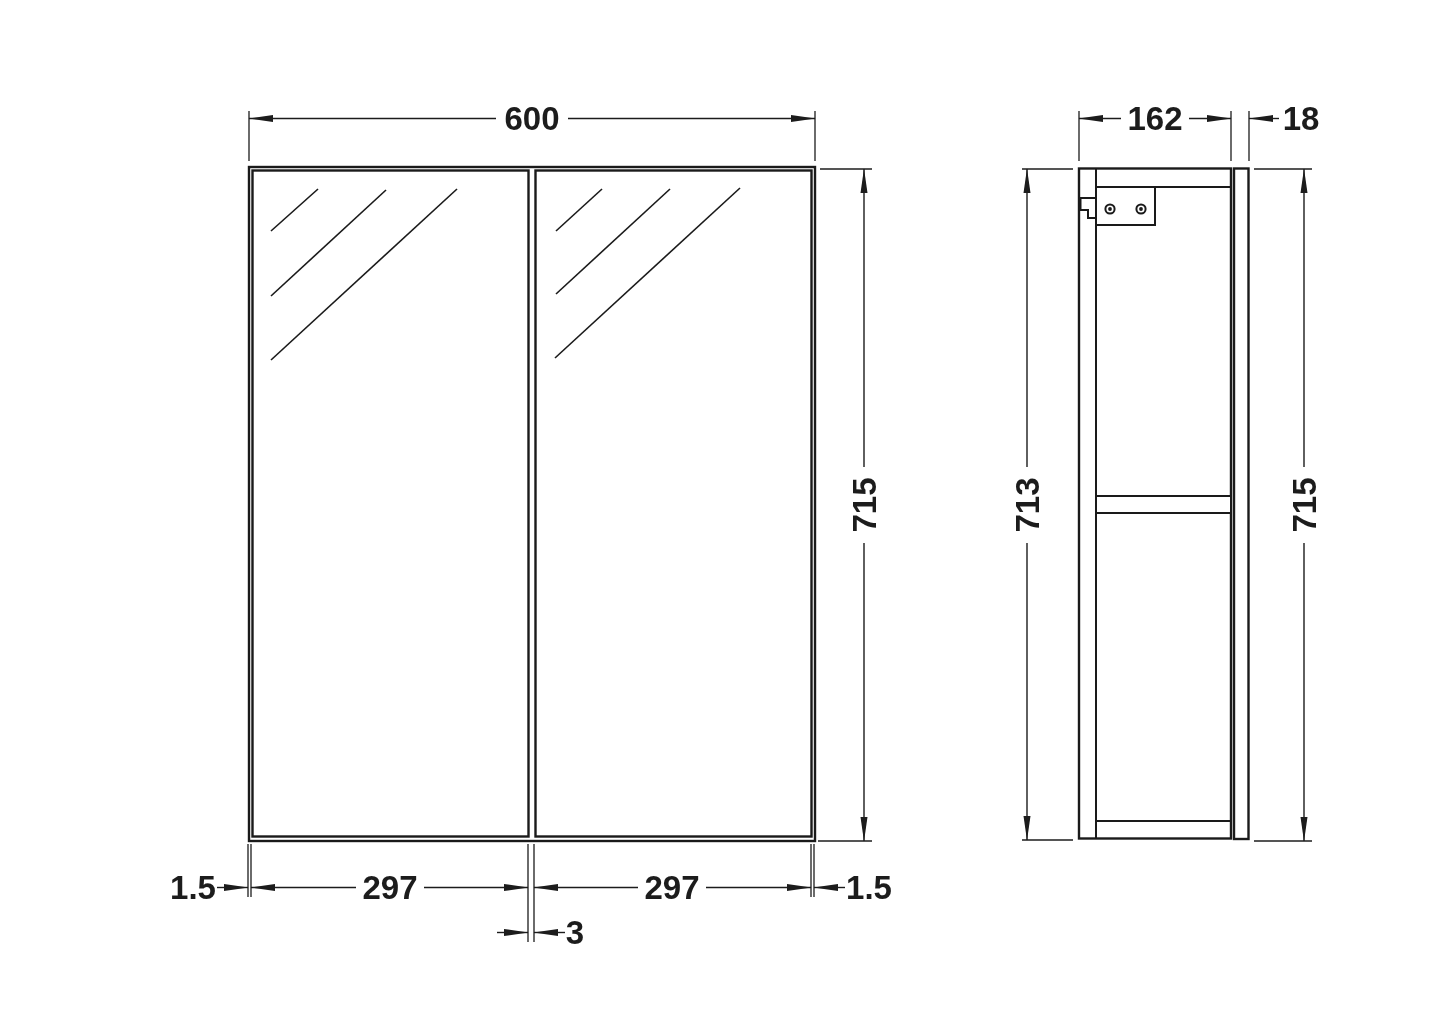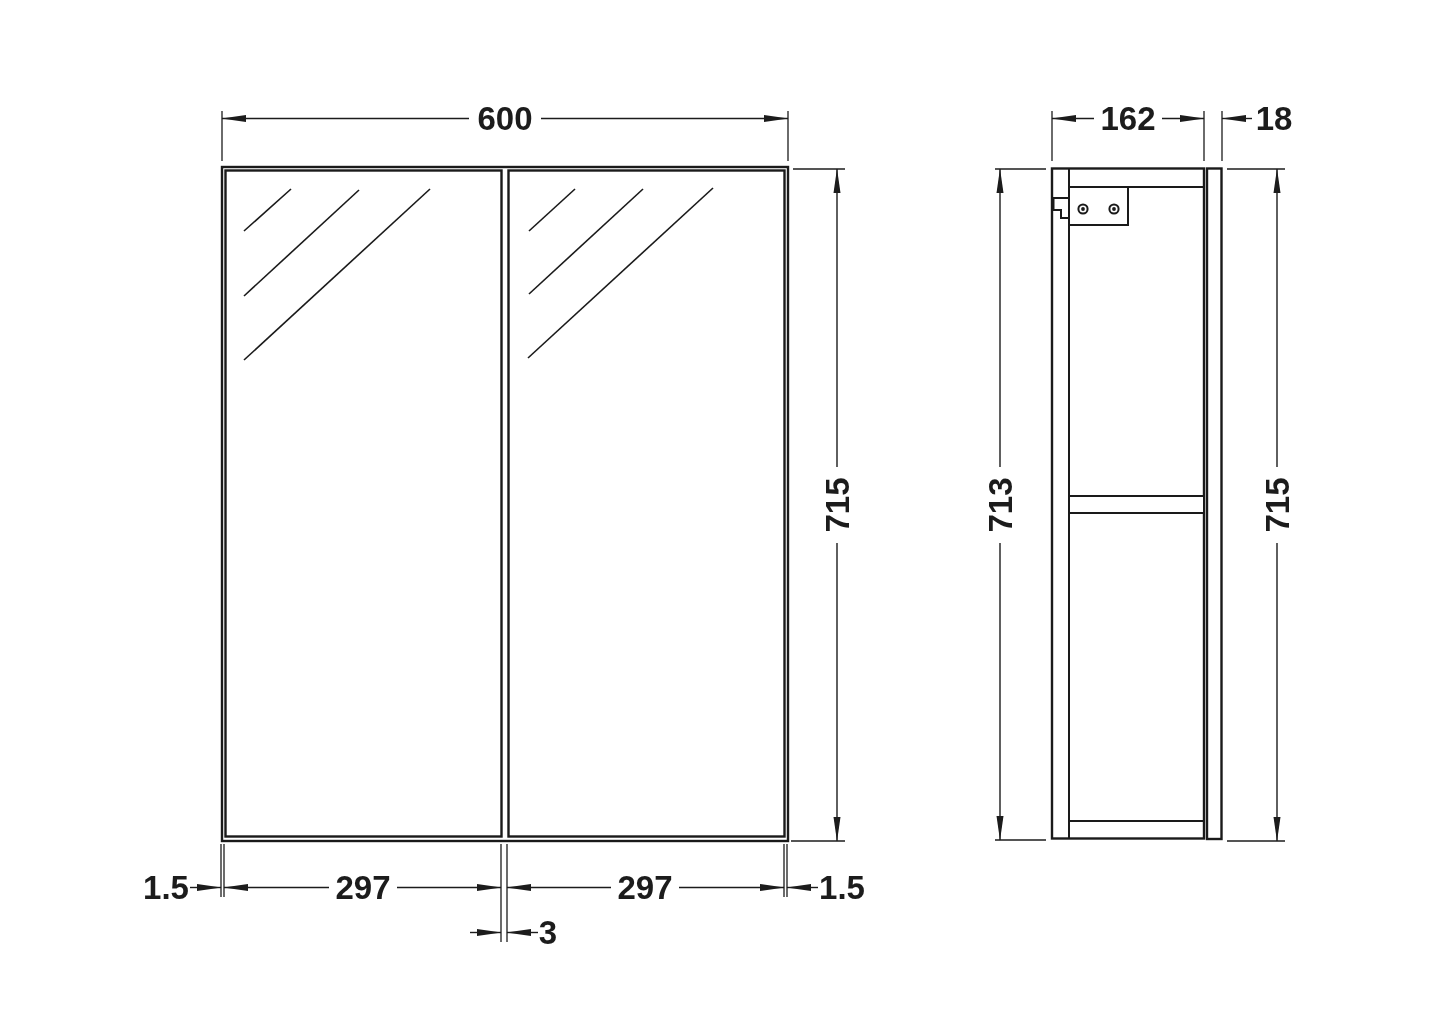--- a/index.html
+++ b/index.html
@@ -5,20 +5,21 @@
   html, body {
     margin: 0;
     padding: 0;
     background: #ffffff;
   }
   .stage {
     position: relative;
     width: 1230px;
     height: 1021px;
     background: #ffffff;
+    margin-left: 27px;
   }
   svg { display: block; }
   .obj {
     fill: none;
     stroke: #1a1a1a;
     stroke-width: 2.4;
   }
   .obj-fill {
     fill: #ffffff;
     stroke: #1a1a1a;

